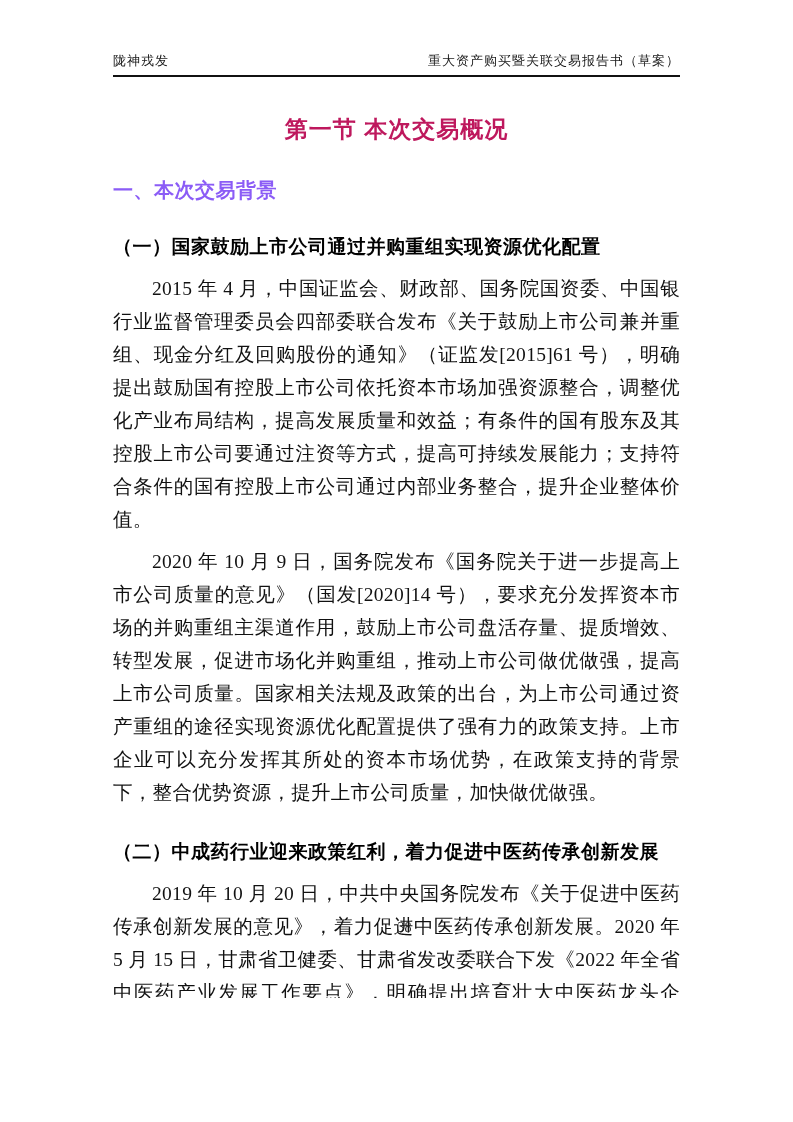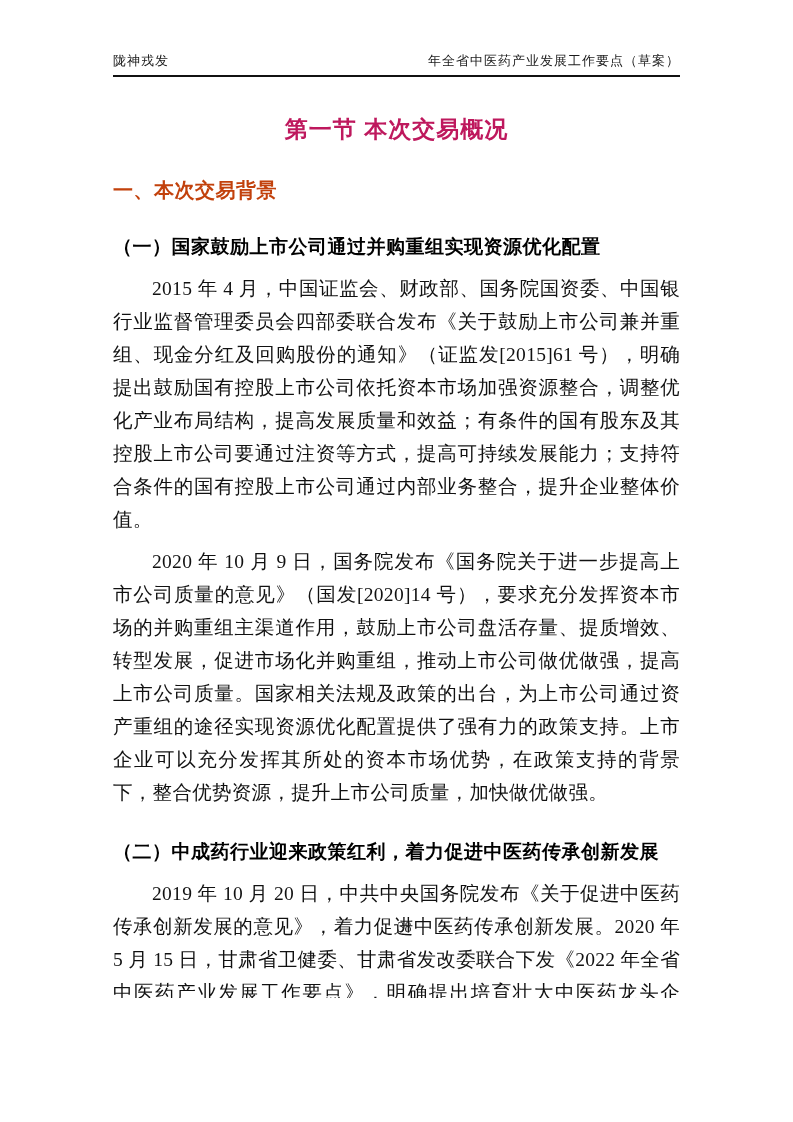--- a/index.html
+++ b/index.html
@@ -37,21 +37,21 @@
     font-size: 23px;
     letter-spacing: 1px;
     color: #be185d;
   }
   .section-heading {
     margin: 32px 0 0 0;
     font-family: "Liberation Sans", "DejaVu Sans", sans-serif;
     font-weight: 700;
     font-size: 20px;
     letter-spacing: 0.5px;
-    color: #c2410c;
+    color: #8b5cf6;
   }
   .subsection-heading {
     margin: 30px 0 0 0;
     font-family: Liberation Mono, monospace;
     font-weight: 700;
     font-size: 19px;
     letter-spacing: 0.5px;
     color: #000000;
   }
   .body-paragraph {
@@ -76,21 +76,21 @@
     color: #1a1a1a;
   }
 </style>
 </head>
 <body>
 
 <div class="page">
 
   <div class="page-header">
     <span>陇神戎发</span>
-    <span>年全省中医药产业发展工作要点（草案）</span>
+    <span>重大资产购买暨关联交易报告书（草案）</span>
   </div>
 
   <h1 class="chapter-title">第一节 本次交易概况</h1>
 
   <h2 class="section-heading">一、本次交易背景</h2>
 
   <h3 class="subsection-heading">（一）国家鼓励上市公司通过并购重组实现资源优化配置</h3>
 
   <p class="body-paragraph">2015 年 4 月，中国证监会、财政部、国务院国资委、中国银行业监督管理委员会四部委联合发布《关于鼓励上市公司兼并重组、现金分红及回购股份的通知》（证监发[2015]61 号），明确提出鼓励国有控股上市公司依托资本市场加强资源整合，调整优化产业布局结构，提高发展质量和效益；有条件的国有股东及其控股上市公司要通过注资等方式，提高可持续发展能力；支持符合条件的国有控股上市公司通过内部业务整合，提升企业整体价值。</p>
 

